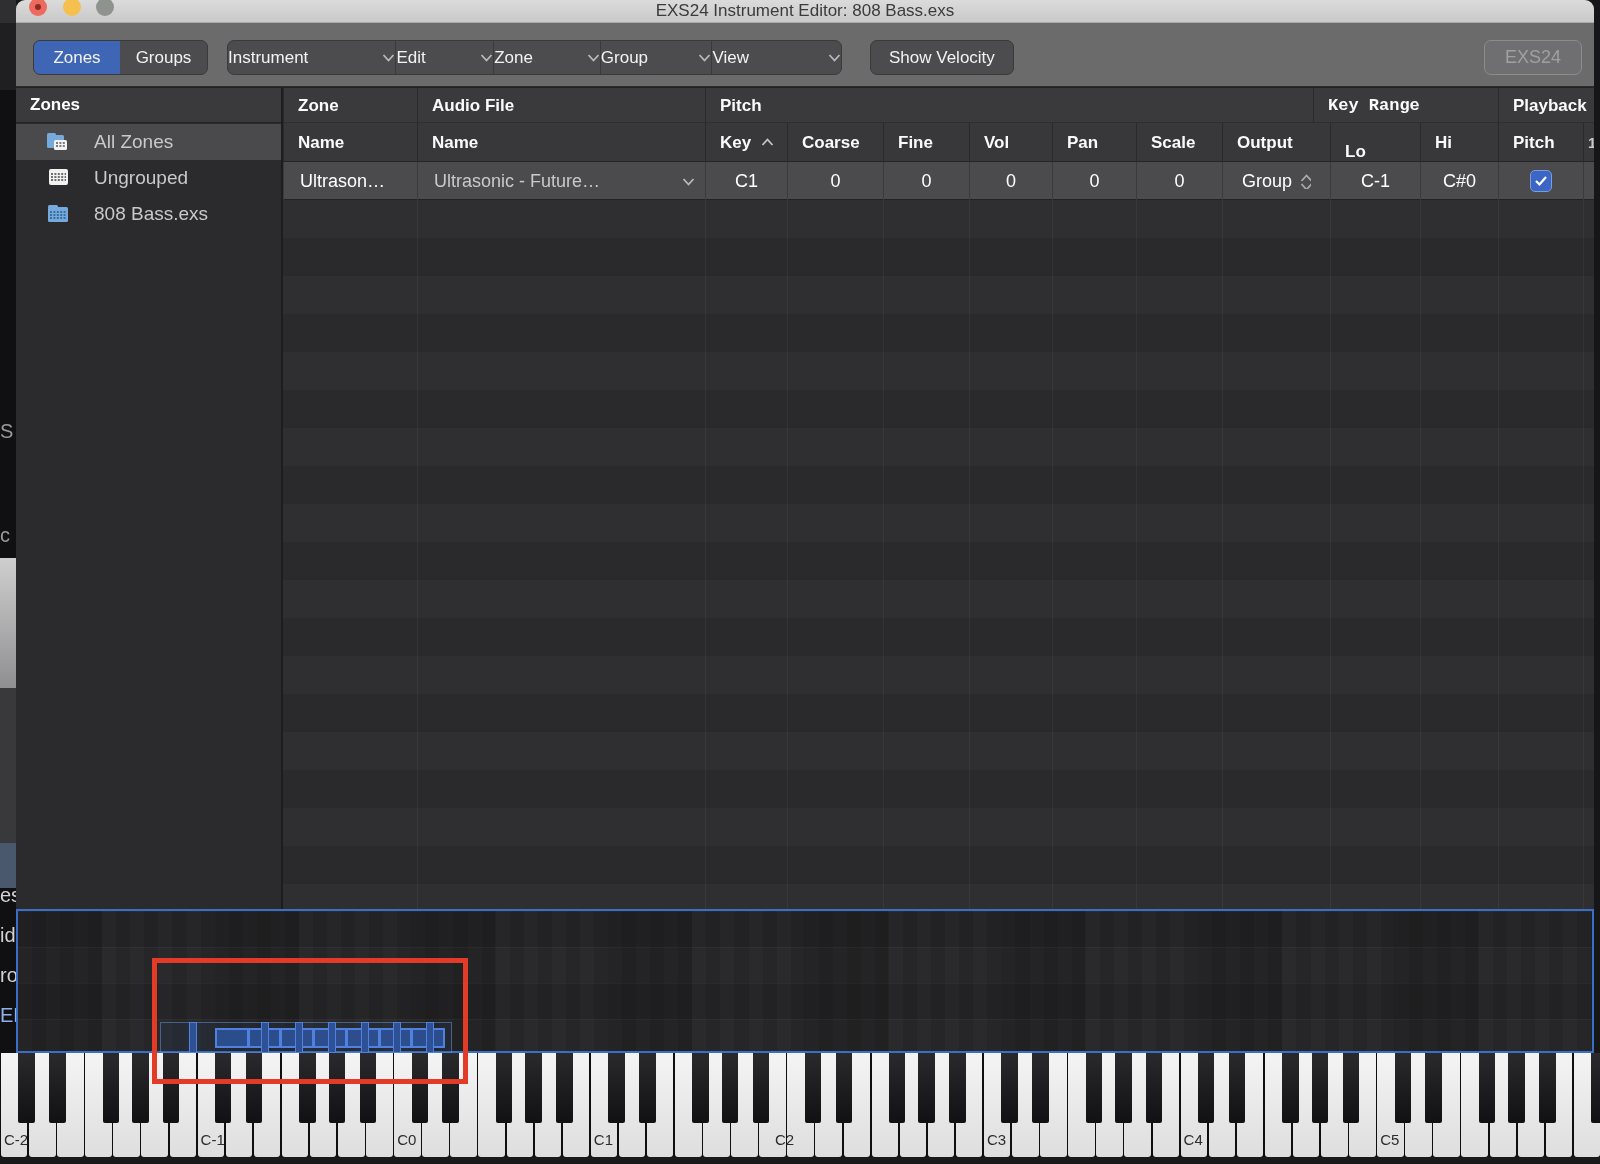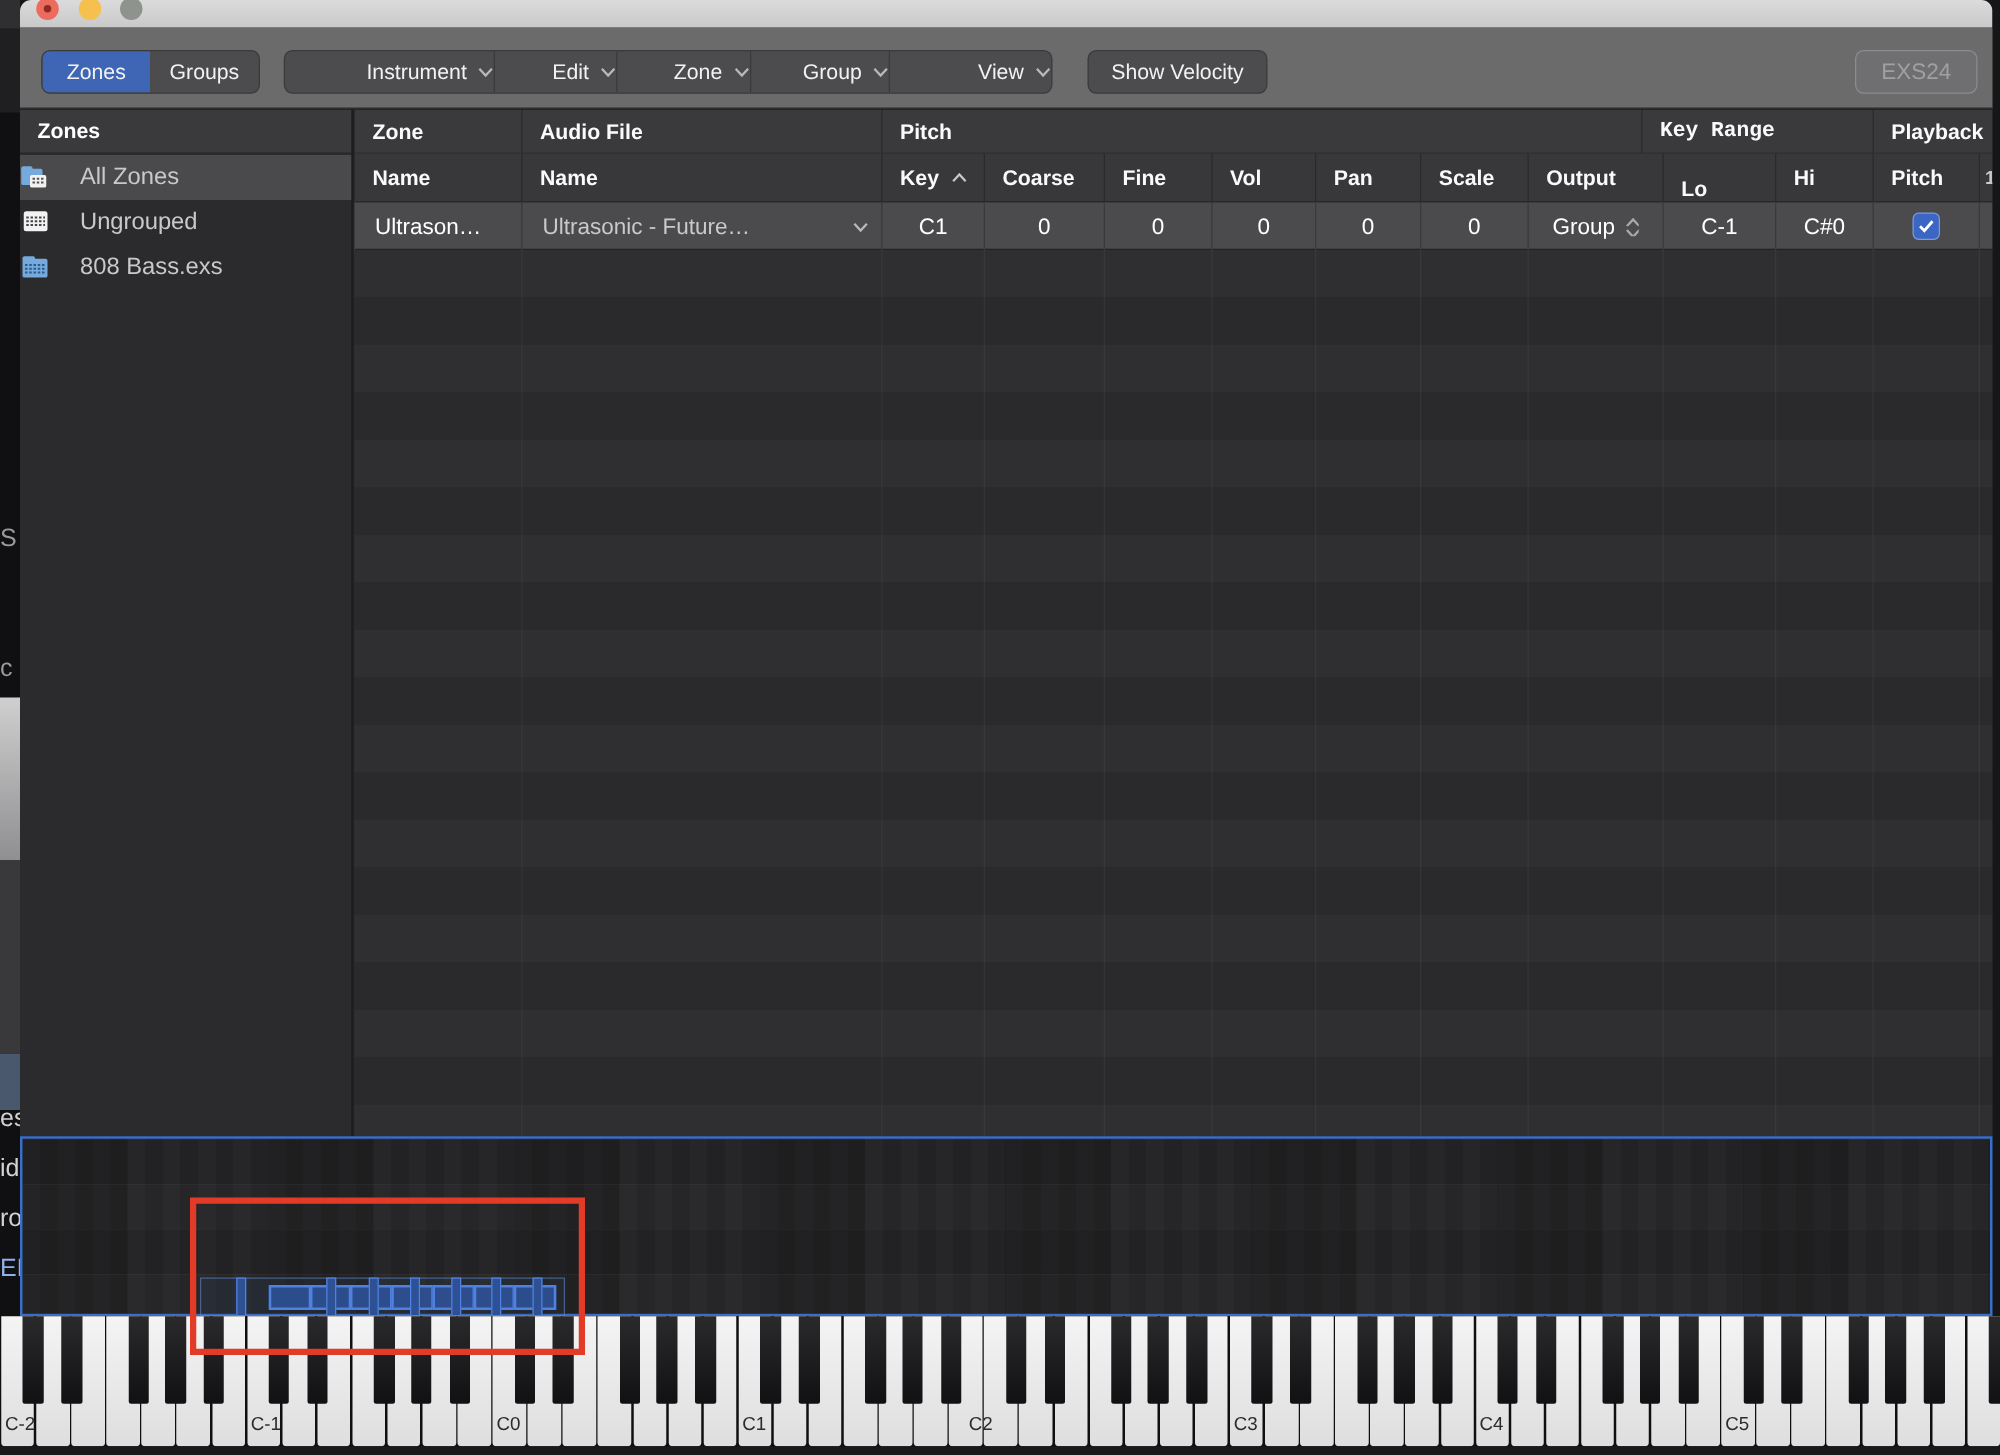--- a/index.html
+++ b/index.html
@@ -21,30 +21,30 @@
 
   
   #toolbar{left:0;top:23px;width:1578px;height:64px;background:#6b6b6b;border-bottom:1px solid #2c2c2e;}
   .tbtn{position:absolute;top:17px;height:35px;display:flex;align-items:center;justify-content:center;
         background:#4c4c4e;border:1px solid #3a3a3c;border-radius:7px;color:#f2f2f2;font-size:17px;font-weight:500;}
   #seg{left:17px;width:175px;padding:0;overflow:hidden;}
   .seg-half{height:100%;display:flex;align-items:center;justify-content:center;}
   #seg-zones{width:87px;background:#3f66b4;}
   #seg-groups{width:88px;}
   #menu-group{left:211px;width:615px;padding:0;overflow:hidden;}
-  .menu-btn{height:100%;display:flex;align-items:center;justify-content:flex-end;gap:9px;border-left:1px solid #3a3a3c;}
+  .menu-btn{height:100%;display:flex;align-items:center;justify-content:space-between;gap:9px;border-left:1px solid #3a3a3c;}
   .menu-btn:first-child{border-left:none;}
   #show-velocity{left:854px;padding:0 18px;}
   #exs-badge{left:1468px;width:98px;background:#6f6f71;border:1px solid #8c8c8e;color:#9fa0a2;font-size:18px;}
 
   
   #sidebar{left:0;top:87px;width:267px;height:822px;background:#2b2b2d;border-right:2px solid #1d1d1f;border-top:1px solid #232325;}
   #sidebar-header{position:absolute;left:0;top:0;width:100%;height:35px;background:#3a3a3c;border-bottom:1px solid #242426;
                   display:flex;align-items:center;padding-left:14px;color:#fff;font-size:17px;font-weight:600;}
-  .side-item{position:absolute;left:0;width:100%;height:36px;display:flex;align-items:center;gap:22px;color:#c9c9c9;font-size:19px;}
+  .side-item{position:absolute;left:0;width:100%;height:36px;display:flex;align-items:center;gap:22px;padding-left:30px;color:#c9c9c9;font-size:19px;}
   .side-item.sel{background:#4a4a4c;}
 
   
   #table{left:267px;top:87px;width:1311px;height:822px;background:#2b2b2d;border-top:1px solid #232325;overflow:hidden;}
   #ghead{position:absolute;left:0;top:0;width:100%;height:35px;background:#3a3a3c;border-bottom:1px solid #2e2e30;}
   #chead{position:absolute;left:0;top:35px;width:100%;height:39px;background:#38383a;border-bottom:1px solid #242426;}
   .ghead-cell{position:absolute;top:0;height:35px;display:flex;align-items:center;padding-left:14px;color:#fafafa;font-size:17px;font-weight:600;border-left:1px solid #2a2a2c;}
   .chead-cell{position:absolute;top:0;height:39px;display:flex;align-items:center;gap:10px;padding-left:14px;color:#fafafa;font-size:17px;font-weight:600;border-left:1px solid #2a2a2c;}
   #row1{position:absolute;left:0;top:74px;width:100%;height:38px;background:#4b4b4d;border-bottom:1px solid #222224;}
   .cell{position:absolute;top:0;height:38px;display:flex;align-items:center;color:#fff;font-size:18px;border-left:1px solid #3a3a3c;}
@@ -99,20 +99,21 @@
   </div>
 
   <div id="win" class="abs">
 
     <div id="titlebar" class="abs">
       <span class="tl" style="left:13px;background:#ec6a5e;">
         <span style="position:absolute;left:6px;top:6px;width:6px;height:6px;border-radius:50%;background:#8c2b1f;"></span>
       </span>
       <span class="tl" style="left:47px;background:#f5c04e;"></span>
       <span class="tl" style="left:80px;background:#8e938e;"></span>
+      <div id="win-title">EXS24 Instrument Editor: 808 Bass.exs</div>
     </div>
 
     <div id="toolbar" class="abs">
       <div id="seg" class="tbtn">
         <div id="seg-zones" class="seg-half">
             <span>Zones</span>
           </div>
         <div id="seg-groups" class="seg-half">
             <span>Groups</span>
           </div>

